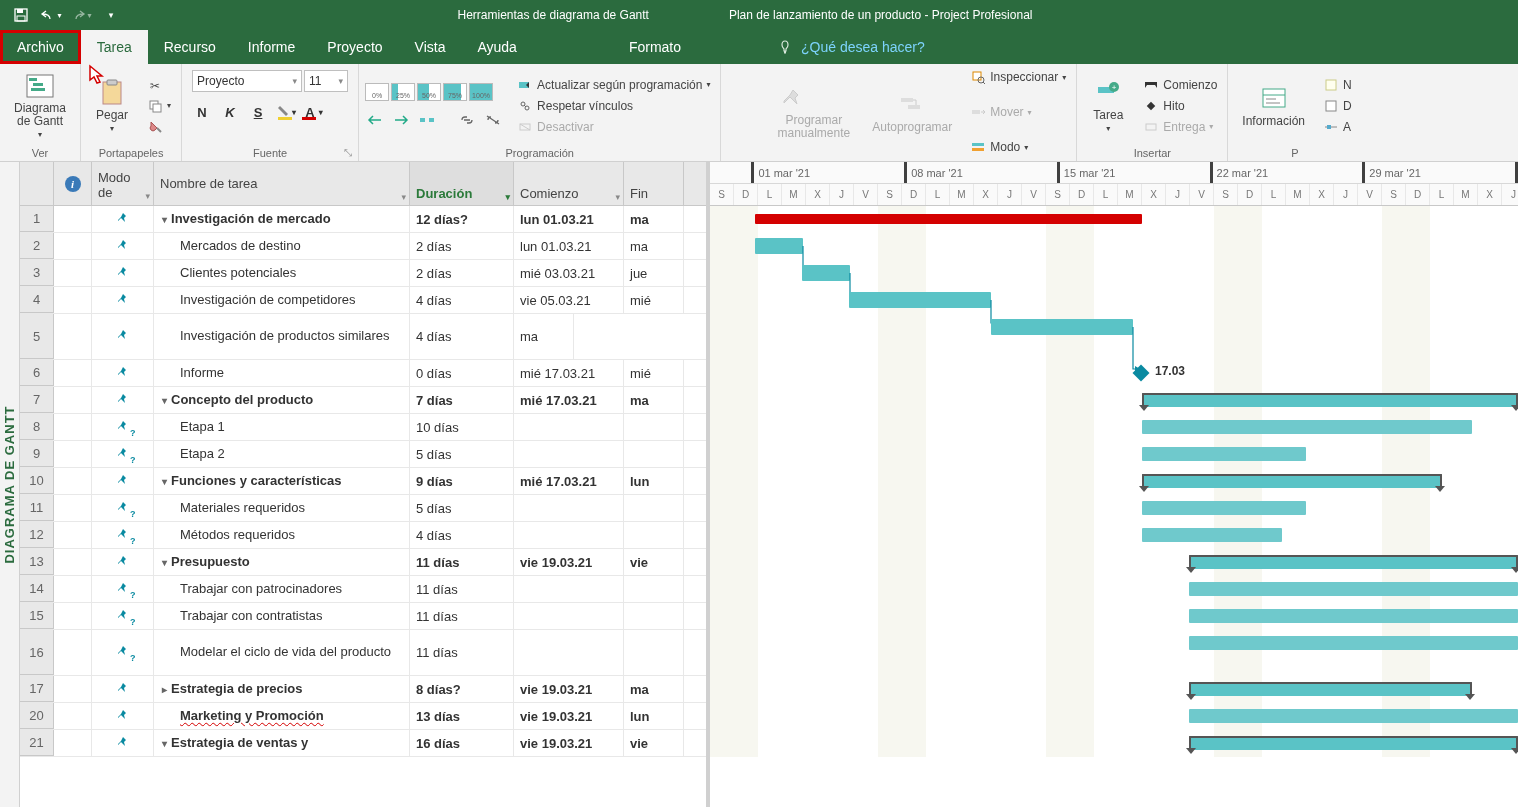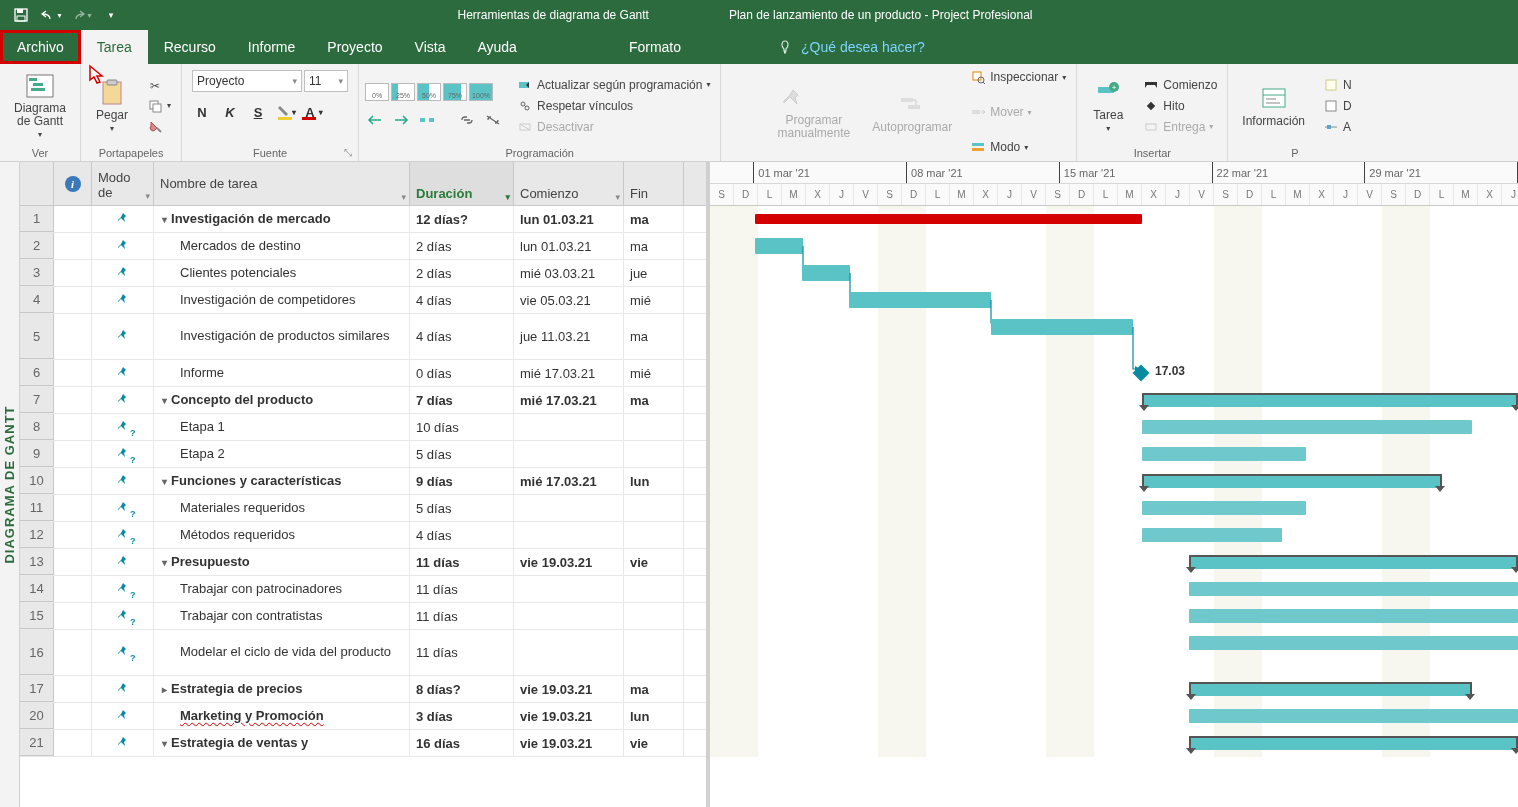--- a/index.html
+++ b/index.html
@@ -69,21 +69,21 @@
 .grow.summary .gc.name, .grow.summary .gc.dur, .grow.summary .gc.start, .grow.summary .gc.fin { font-weight: bold; }
 .collapse-tri { color: #666; font-size: 10px; margin-right: 4px; cursor: pointer; }
 .pin-ico { color: #0a8aa1; font-size: 14px; }
 .pin-q { position: relative; }
 .pin-q::after { content: "?"; color: #0a8aa1; font-size: 9px; position: absolute; right: -6px; bottom: -2px; font-weight: bold; }
 .underline-red { text-decoration: underline wavy #d40000; text-decoration-thickness: 1px; text-underline-offset: 2px; }
 
 .gantt-pane { flex: 1; display: flex; flex-direction: column; overflow: hidden; position: relative; }
 .timeline-header { height: 44px; border-bottom: 1px solid #c8c8c8; background: #fafafa; display: flex; flex-direction: column; }
 .tl-weeks { flex: 1; display: flex; border-bottom: 1px solid #d8d8d8; }
-.tl-week { border-right: 1px solid #404040; font-size: 11px; color: #666; padding: 2px 4px; display: flex; align-items: center; }
+.tl-week { border-right: 3px solid #404040; font-size: 11px; color: #666; padding: 2px 4px; display: flex; align-items: center; }
 .tl-days-row { flex: 1; display: flex; }
 .tl-day { flex: 1; border-right: 1px solid #e8e8e8; font-size: 10px; color: #777; display: flex; align-items: center; justify-content: center; }
 .gantt-body { flex: 1; position: relative; overflow: hidden; }
 .gantt-row { height: 27px; position: relative; border-bottom: 1px solid transparent; }
 .gantt-row.tall { height: 46px; }
 .bar { position: absolute; height: 16px; top: 5px; border-radius: 1px; }
 .bar.auto { background: #5ac3c6; }
 .bar.manual { background: #6fc9cc; height: 14px; top: 6px; }
 .bar.summary-red { background: #d40000; height: 10px; top: 8px; }
 .bar.summary-gray { height: 14px; top: 6px; border: 2px solid #555; border-bottom: none; background: #5ac3c6; }
@@ -546,21 +546,20 @@
         <div class="grow" style="min-height: 46px;">
           <div class="gc rownum col-rownum">5</div>
           <div class="gc info col-info"></div>
           <div class="gc mode col-mode">
             <span class="pin-ico"><svg width="14" height="14">
                 <path d="M7 2 L10 5 L8 7 L9 11 L5 7 L2 10 L2 9 L5 6 L7 2 Z" fill="#0a8aa1"></path>
               </svg></span>
           </div>
           <div class="gc name col-name" style="padding-left: 26px;">Investigación de productos similares</div>
           <div class="gc dur col-dur">4 días</div>
-          <div class="gc start col-start">jue 11.03.21</div>
           <div class="gc fin col-fin">ma</div>
         </div>
         <div class="grow">
           <div class="gc rownum col-rownum">6</div>
           <div class="gc info col-info"></div>
           <div class="gc mode col-mode">
             <span class="pin-ico"><svg width="14" height="14">
                 <path d="M7 2 L10 5 L8 7 L9 11 L5 7 L2 10 L2 9 L5 6 L7 2 Z" fill="#0a8aa1"></path>
               </svg></span>
           </div>
@@ -716,21 +715,21 @@
           <div class="gc rownum col-rownum">20</div>
           <div class="gc info col-info"></div>
           <div class="gc mode col-mode">
             <span class="pin-ico"><svg width="14" height="14">
                 <path d="M7 2 L10 5 L8 7 L9 11 L5 7 L2 10 L2 9 L5 6 L7 2 Z" fill="#0a8aa1"></path>
               </svg></span>
           </div>
           <div class="gc name col-name" style="padding-left: 26px;">
             <span class="underline-red">Marketing y Promoción</span>
           </div>
-          <div class="gc dur col-dur">3 días</div>
+          <div class="gc dur col-dur">13 días</div>
           <div class="gc start col-start">vie 19.03.21</div>
           <div class="gc fin col-fin">lun</div>
         </div>
         <div class="grow summary">
           <div class="gc rownum col-rownum">21</div>
           <div class="gc info col-info"></div>
           <div class="gc mode col-mode">
             <span class="pin-ico"><svg width="14" height="14">
                 <path d="M7 2 L10 5 L8 7 L9 11 L5 7 L2 10 L2 9 L5 6 L7 2 Z" fill="#0a8aa1"></path>
               </svg></span>

